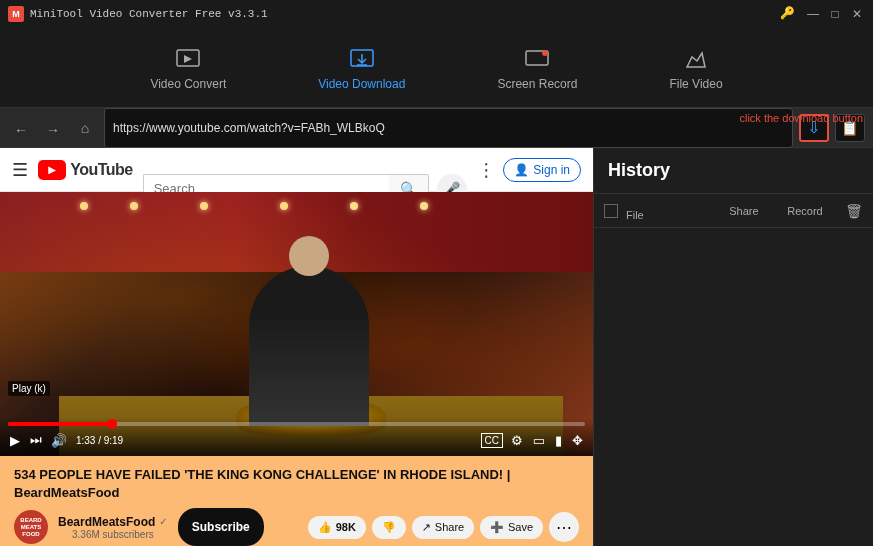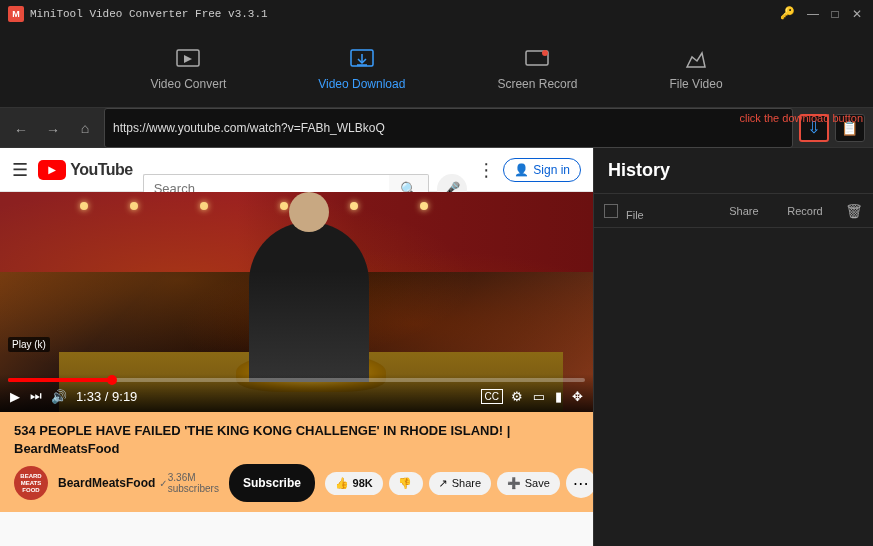--- a/index.html
+++ b/index.html
@@ -166,21 +166,21 @@
     .yt-video-section {
       flex: 1;
       background: #f9f9f9;
       overflow-y: auto;
       padding: 0;
     }
     .video-container {
       position: relative;
       width: 100%;
       background: #000;
-      height: 220px;
+      height: 264px;
       overflow: hidden;
     }
     .video-bg {
       width: 100%;
       height: 100%;
       background: linear-gradient(135deg, #8B4513 0%, #2c1810 30%, #1a0a05 50%, #3d1c0e 70%, #8b3a1a 100%);
       position: relative;
     }
     
     .scene-overlay {
@@ -271,21 +271,21 @@
       height: 10px;
       background: #ff0000;
       border-radius: 50%;
     }
     .controls-row {
       display: flex;
       align-items: center;
       gap: 6px;
     }
     .ctrl-btn { color: #fff; font-size: 13px; cursor: pointer; background: none; border: none; padding: 2px; }
-    .time-display { color: #fff; font-size: 13px; flex: 1; }
+    .time-display { color: #fff; font-size: 10px; flex: 1; }
     .ctrl-btn-right { color: #fff; font-size: 13px; cursor: pointer; background: none; border: none; padding: 2px; }
 
     
     .play-label {
       position: absolute;
       bottom: 60px;
       left: 8px;
       font-size: 10px;
       color: #fff;
       background: rgba(0,0,0,0.7);
@@ -312,21 +312,21 @@
     }
     .channel-avatar {
       width: 34px; height: 34px;
       background: #c0392b;
       border-radius: 50%;
       display: flex; align-items: center; justify-content: center;
       font-size: 7px; color: #fff; font-weight: bold; text-align: center;
       line-height: 1.1;
       flex-shrink: 0;
     }
-    .channel-info { display: flex; flex-direction: row; align-items: center; }
+    .channel-info { display: flex; flex-direction: column; align-items: center; }
     .channel-name-row { display: flex; align-items: center; gap: 4px; }
     .channel-name { font-size: 12px; font-weight: bold; color: #0f0f0f; }
     .verified-icon { font-size: 10px; color: #666; }
     .channel-subs { font-size: 10px; color: #606060; }
     .subscribe-btn {
       background: #0f0f0f;
       color: #fff;
       border: none;
       border-radius: 18px;
       padding: 12px 14px;

